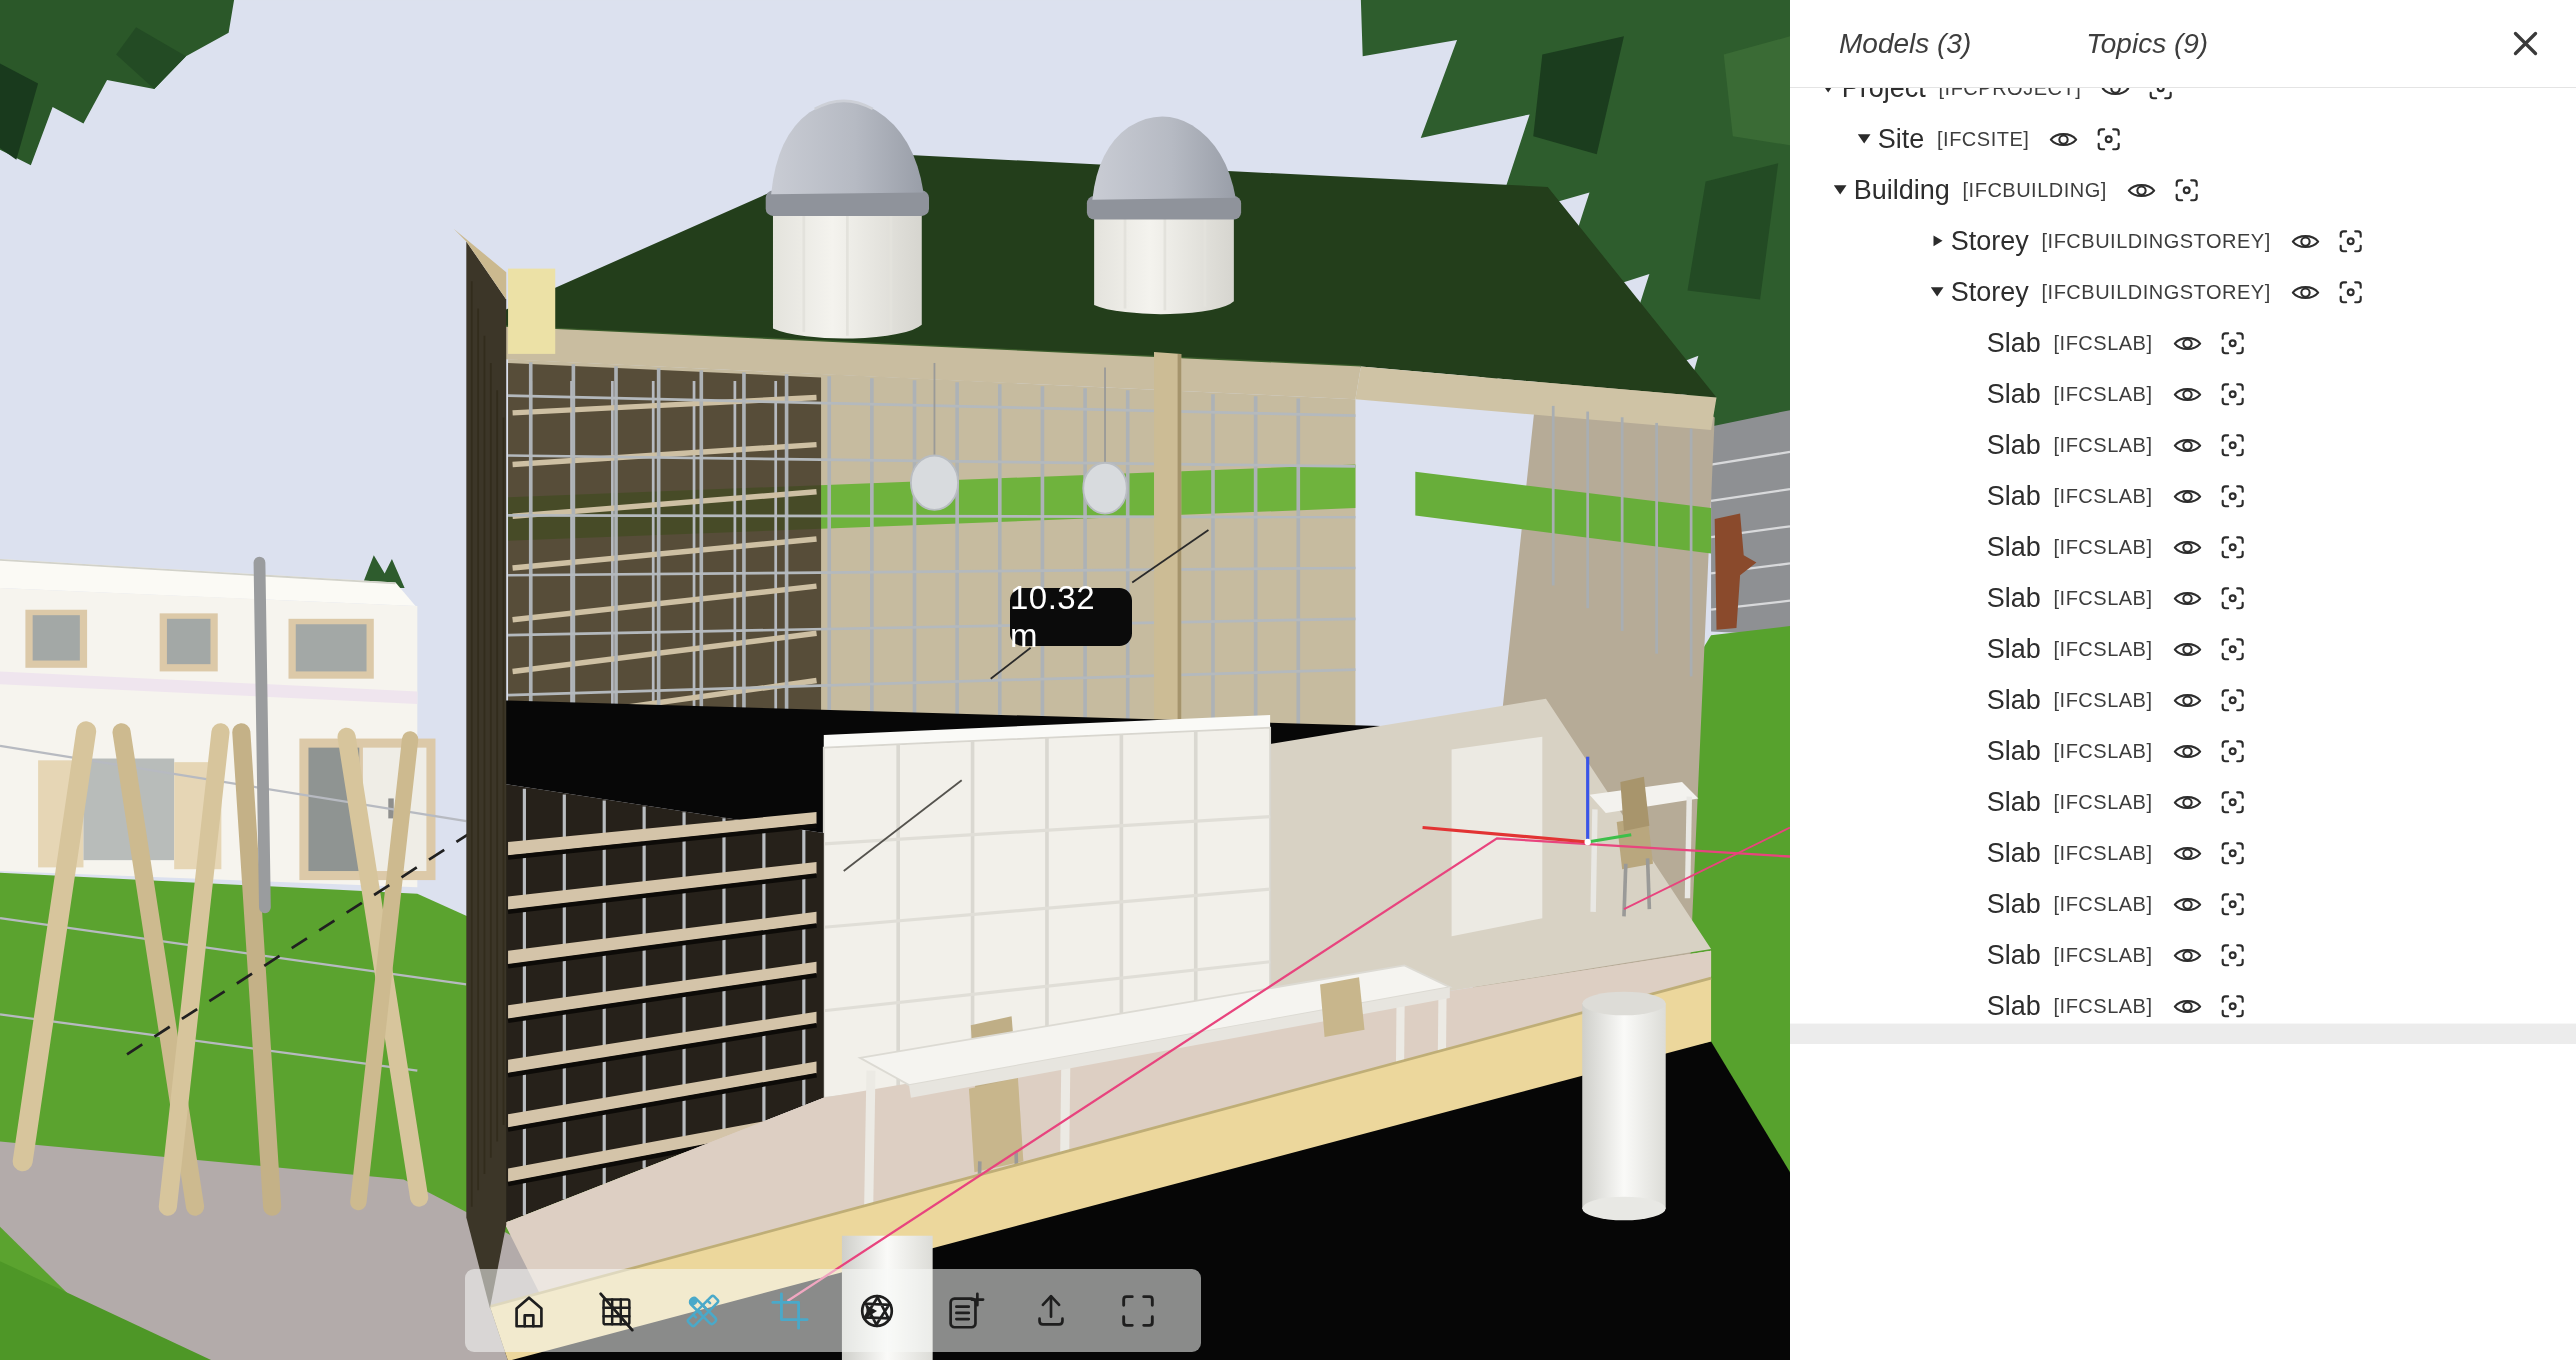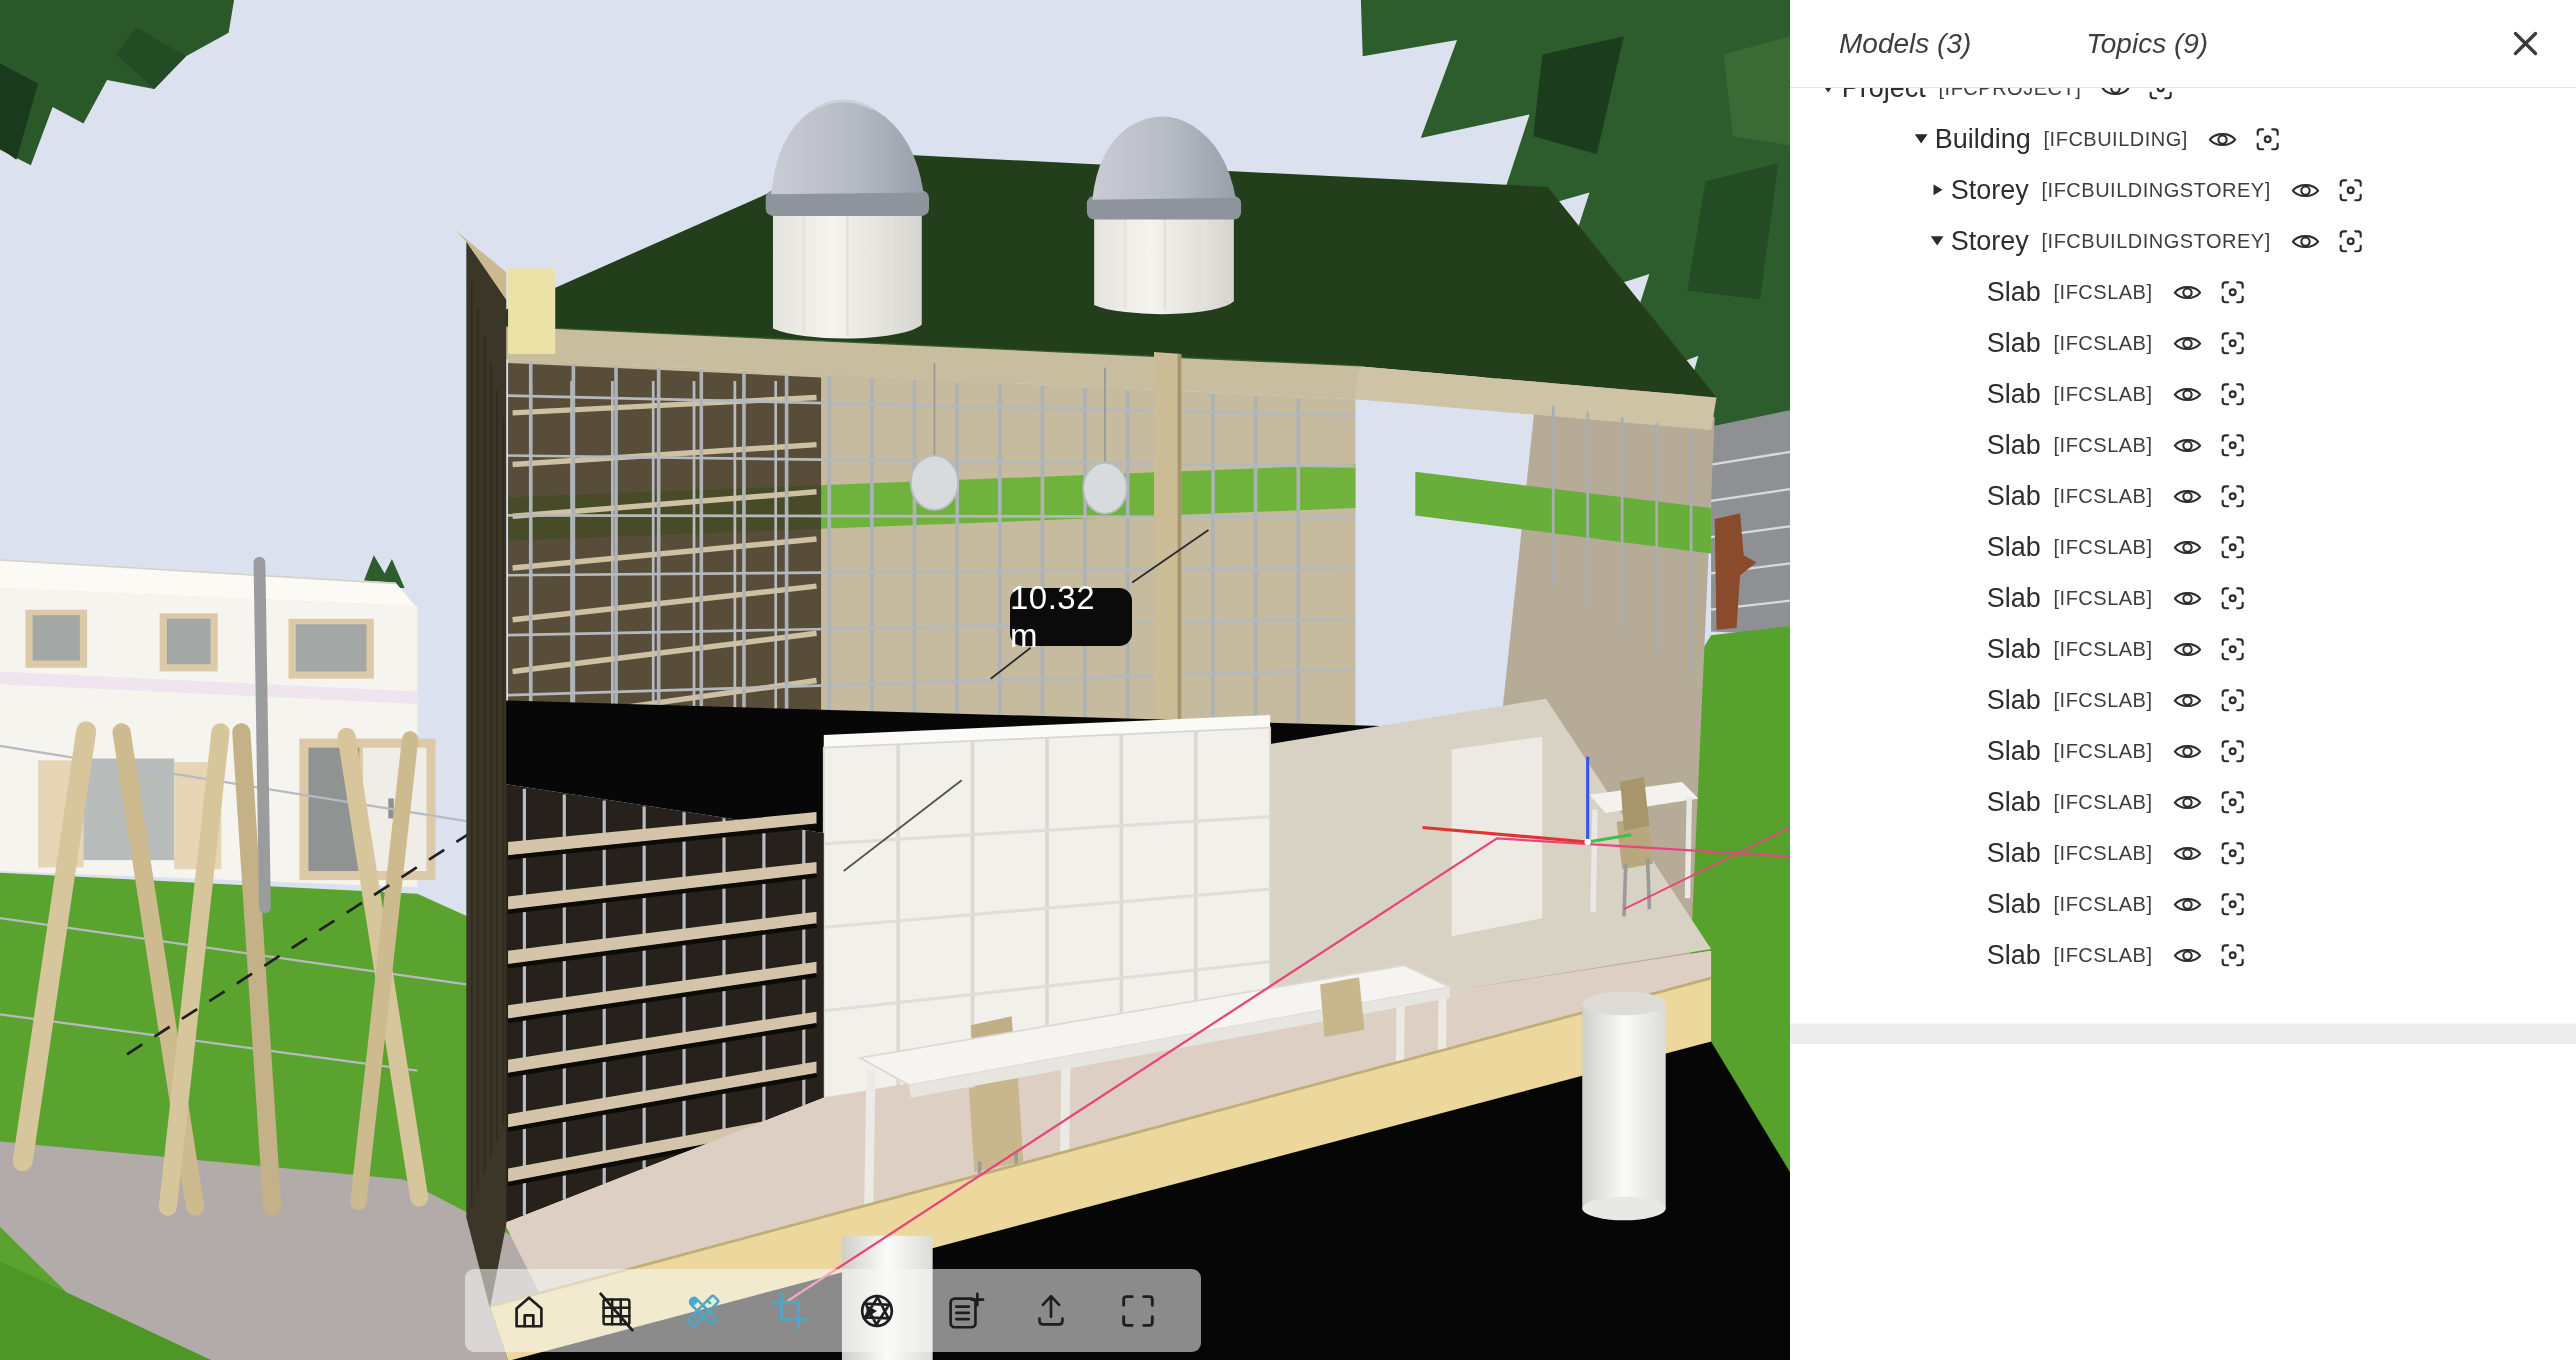--- a/index.html
+++ b/index.html
@@ -458,21 +458,45 @@
           <span class="ticon loc">
             <svg width="25.4" height="25.4" viewBox="0 0 28 28" stroke="currentColor" fill="none" stroke-linecap="round" stroke-linejoin="round" stroke-width="2.4">
               <path d="M3 9 V6 Q3 3 6 3 H9"></path>
               <path d="M19 3 H22 Q25 3 25 6 V9"></path>
               <path d="M25 19 V22 Q25 25 22 25 H19"></path>
               <path d="M9 25 H6 Q3 25 3 22 V19"></path>
               <circle cx="14" cy="14" r="3.2"></circle>
             </svg>
           </span>
         </div>
-        <div class="tree-row" style="padding-left: 78px; margin-left: 45px;">
+        <div class="tree-row" style="padding-left: 66px;">
+          <span class="arrow">
+            <svg viewBox="0 0 18 16">
+              <path d="M2 3 H16 L9 13 Z" fill="currentColor"></path>
+            </svg>
+          </span>
+          <span class="nm">Site</span>
+          <span class="tag">[IFCSITE]</span>
+          <span class="ticon eye">
+            <svg width="29" height="20" viewBox="0 0 32 22" stroke="currentColor" fill="none" stroke-linecap="round" stroke-linejoin="round" stroke-width="2.3">
+              <path d="M2 11 C8.5 3 23.5 3 30 11 C23.5 19 8.5 19 2 11 Z"></path>
+              <circle cx="16" cy="11" r="4.6"></circle>
+            </svg>
+          </span>
+          <span class="ticon loc">
+            <svg width="25.4" height="25.4" viewBox="0 0 28 28" stroke="currentColor" fill="none" stroke-linecap="round" stroke-linejoin="round" stroke-width="2.4">
+              <path d="M3 9 V6 Q3 3 6 3 H9"></path>
+              <path d="M19 3 H22 Q25 3 25 6 V9"></path>
+              <path d="M25 19 V22 Q25 25 22 25 H19"></path>
+              <path d="M9 25 H6 Q3 25 3 22 V19"></path>
+              <circle cx="14" cy="14" r="3.2"></circle>
+            </svg>
+          </span>
+        </div>
+        <div class="tree-row" style="padding-left: 42px;">
           <span class="arrow">
             <svg viewBox="0 0 18 16">
               <path d="M2 3 H16 L9 13 Z" fill="currentColor"></path>
             </svg>
           </span>
           <span class="nm">Building</span>
           <span class="tag">[IFCBUILDING]</span>
           <span class="ticon eye">
             <svg width="29" height="20" viewBox="0 0 32 22" stroke="currentColor" fill="none" stroke-linecap="round" stroke-linejoin="round" stroke-width="2.3">
               <path d="M2 11 C8.5 3 23.5 3 30 11 C23.5 19 8.5 19 2 11 Z"></path>

